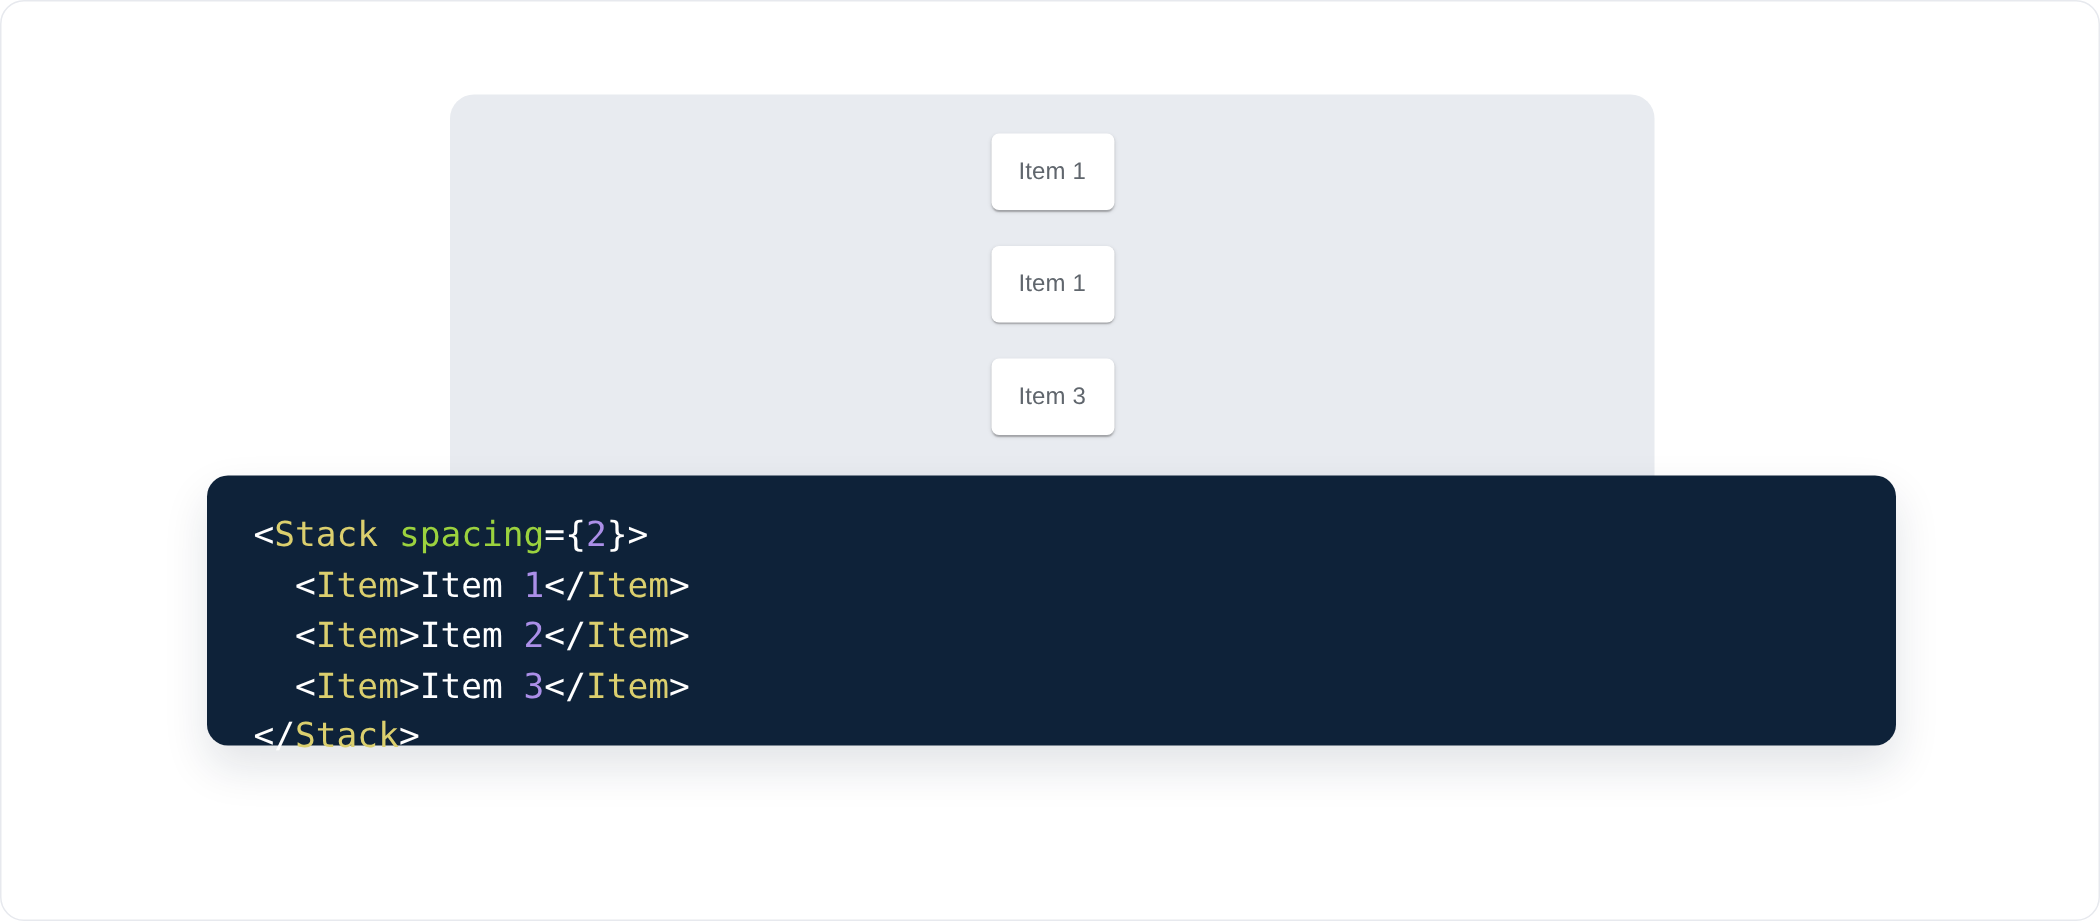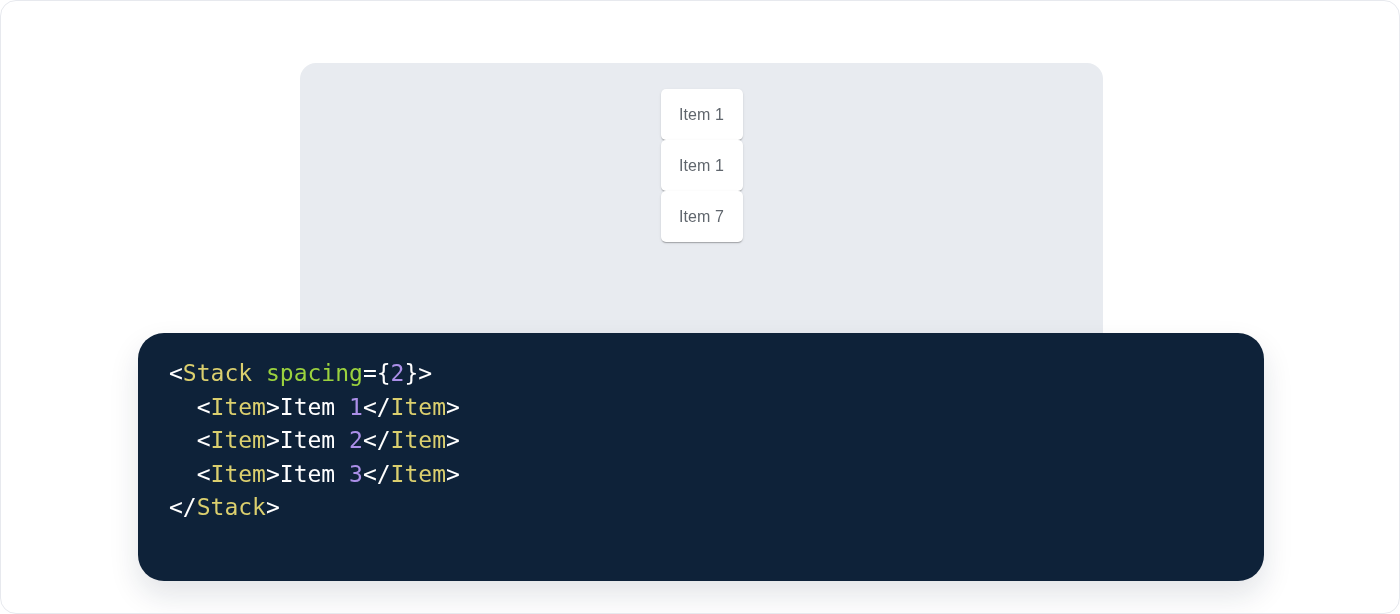--- a/index.html
+++ b/index.html
@@ -26,44 +26,45 @@
     background: #e8ebf0;
     border-radius: 16px;
   }
   .stack {
     position: absolute;
     left: 0; top: 26px;
     width: 100%;
     display: flex;
     flex-direction: column;
     align-items: center;
+    gap: 24px;
   }
   .item-card {
     box-sizing: border-box;
     width: 82px;
     height: 51px;
     background: #ffffff;
     border-radius: 5px;
     box-shadow: 0 2px 1px -1px rgba(0,0,0,0.16), 0 1px 1px 0 rgba(0,0,0,0.10), 0 1px 3px 0 rgba(0,0,0,0.10);
     display: flex;
     align-items: center;
     justify-content: center;
   }
   .item-card .label {
     color: #60666d;
     font-size: 16px;
     letter-spacing: 0.1px;
   }
   .code-block {
     position: absolute;
     box-sizing: border-box;
-    left: 137px; top: 332px;
-    width: 1126px; height: 248px;
+    left: 137px; top: 316px;
+    width: 1126px; height: 180px;
     background: #0e2239;
-    border-radius: 26px;
+    border-radius: 14px;
     box-shadow: 0 14px 30px rgba(20, 30, 55, 0.12);
   }
   .code-block pre {
     margin: 0;
     padding: 24px 31px;
     font-family: "DejaVu Sans Mono", monospace;
     font-size: 23px;
     line-height: 33.6px;
     white-space: pre;
     color: #ffffff;
@@ -77,21 +78,21 @@
 
   <div class="demo-panel" style="background: rgb(232, 235, 240);">
     <div class="stack" id="stack">
         <div class="item-card">
           <span class="label">Item 1</span>
         </div>
         <div class="item-card">
           <span class="label">Item 1</span>
         </div>
         <div class="item-card">
-          <span class="label">Item 7</span>
+          <span class="label">Item 3</span>
         </div>
       </div>
   </div>
 
   <div class="code-block" style="background: rgb(14, 34, 57);">
     <pre id="code"><span class="code-line"><span style="color: rgb(255, 255, 255);">&lt;</span><span style="color: rgb(219, 207, 110);">Stack</span><span style="color: rgb(255, 255, 255);"> </span><span style="color: rgb(155, 210, 62);">spacing</span><span style="color: rgb(255, 255, 255);">={</span><span style="color: rgb(171, 143, 232);">2</span><span style="color: rgb(255, 255, 255);">}&gt;</span></span><span class="code-line"><span style="color: rgb(255, 255, 255);">  &lt;</span><span style="color: rgb(219, 207, 110);">Item</span><span style="color: rgb(255, 255, 255);">&gt;</span><span style="color: rgb(255, 255, 255);">Item </span><span style="color: rgb(171, 143, 232);">1</span><span style="color: rgb(255, 255, 255);">&lt;/</span><span style="color: rgb(219, 207, 110);">Item</span><span style="color: rgb(255, 255, 255);">&gt;</span></span><span class="code-line"><span style="color: rgb(255, 255, 255);">  &lt;</span><span style="color: rgb(219, 207, 110);">Item</span><span style="color: rgb(255, 255, 255);">&gt;</span><span style="color: rgb(255, 255, 255);">Item </span><span style="color: rgb(171, 143, 232);">2</span><span style="color: rgb(255, 255, 255);">&lt;/</span><span style="color: rgb(219, 207, 110);">Item</span><span style="color: rgb(255, 255, 255);">&gt;</span></span><span class="code-line"><span style="color: rgb(255, 255, 255);">  &lt;</span><span style="color: rgb(219, 207, 110);">Item</span><span style="color: rgb(255, 255, 255);">&gt;</span><span style="color: rgb(255, 255, 255);">Item </span><span style="color: rgb(171, 143, 232);">3</span><span style="color: rgb(255, 255, 255);">&lt;/</span><span style="color: rgb(219, 207, 110);">Item</span><span style="color: rgb(255, 255, 255);">&gt;</span></span><span class="code-line"><span style="color: rgb(255, 255, 255);">&lt;/</span><span style="color: rgb(219, 207, 110);">Stack</span><span style="color: rgb(255, 255, 255);">&gt;</span></span></pre>
   </div>
 
 </div>
 

